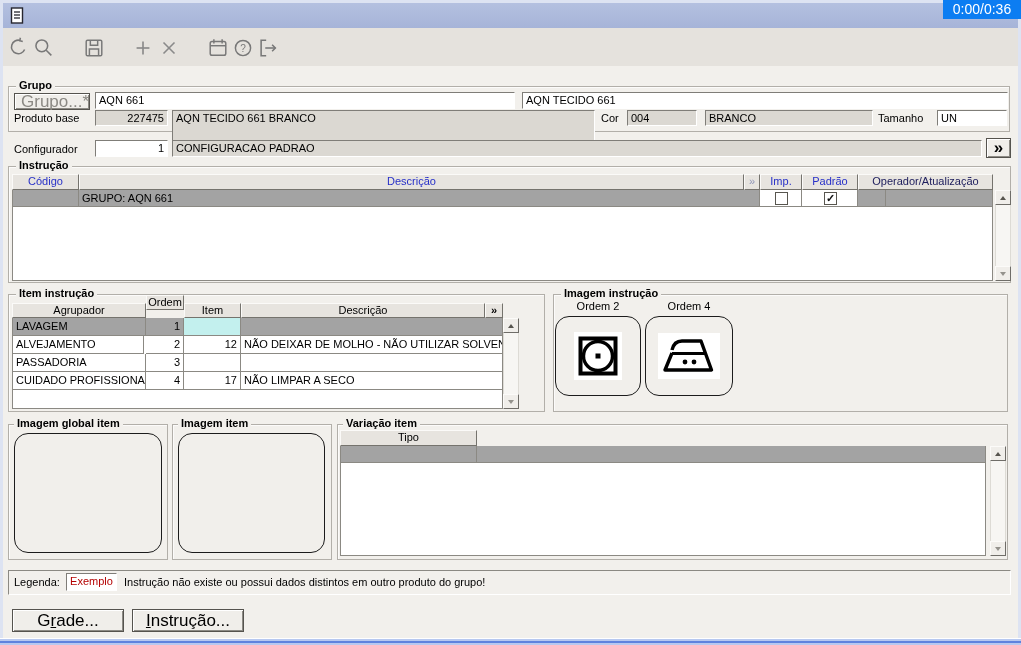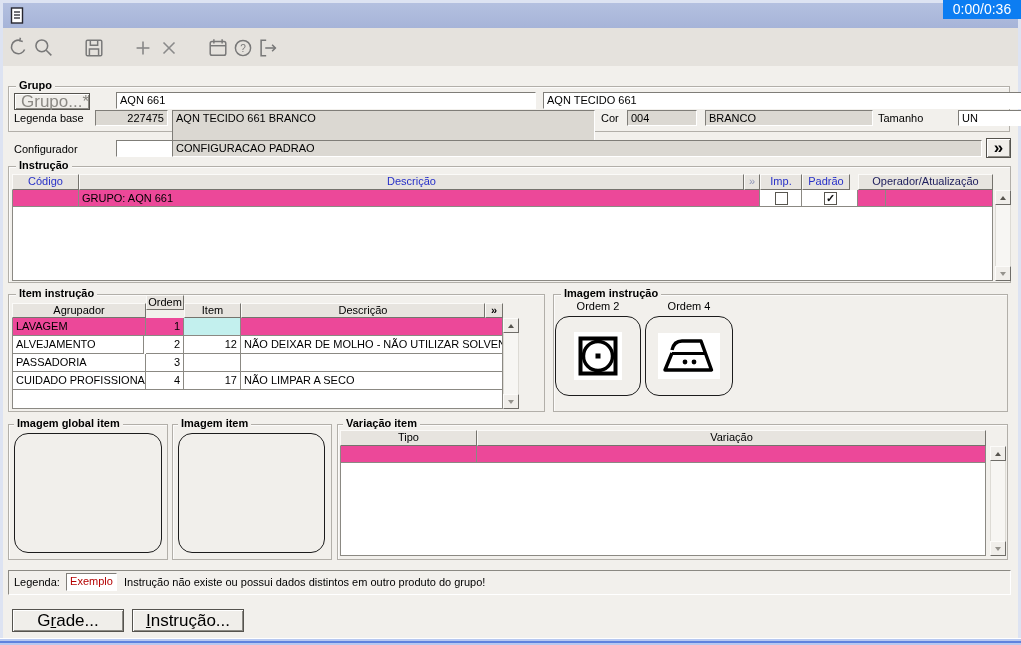--- a/index.html
+++ b/index.html
@@ -17,31 +17,31 @@
   .toolbar{left:3px;top:28px;width:1015px;height:38px;background:#e5e2dd;}
   .tbi{position:absolute;top:36px;width:24px;height:24px;display:flex;align-items:center;justify-content:center;}
   .formbg{left:3px;top:66px;width:1015px;height:572px;background:#f2f0ec;}
   .botstrip{left:0;top:638px;width:1021px;height:7px;
     background:linear-gradient(180deg,#ffffff 0 1px,#b7c8f0 1px 3px,#5f82de 3px 5px,#b7c8f0 5px 7px);}
   
   .lbl{font-size:11px;color:#000;white-space:nowrap;}
   .fld{font-size:11px;line-height:13px;padding:1px 3px;white-space:nowrap;overflow:hidden;
     border-top:1px solid #7f7d78;border-left:1px solid #7f7d78;
     border-bottom:1px solid #ffffff;border-right:1px solid #ffffff;}
-  .white{background:#ffffff;margin-left:21px;} .gray{background:#dbd8d2;} .right{text-align:right;}
+  .white{background:#ffffff;} .gray{background:#dbd8d2;} .right{text-align:right;}
   .gbox{border:1px solid #b2afa9;box-shadow:inset 1px 1px 0 #fcfbfa;}
   .gleg{font-size:11px;font-weight:bold;background:#f2f0ec;padding:0 3px;white-space:nowrap;}
   .hcell{background:#e7e4df;border:1px solid;border-color:#fbfaf8 #75736d #75736d #fbfaf8;
     font-size:11px;line-height:13px;text-align:center;overflow:hidden;white-space:nowrap;}
   .blue{color:#2730c8;} .navy{color:#20205e;} .chev{color:#8f96b8;}
   .tbg{background:#ffffff;border:1px solid #8b8983;border-top:none;}
   .cell{font-size:11px;line-height:16px;padding:0 3px;white-space:nowrap;overflow:hidden;background:#fff;
     border-right:1px solid #8b8983;border-bottom:1px solid #8b8983;}
   .cell.first{border-left:1px solid #8b8983;}
-  .hl{background:#ec4899;} .cyan{background:#c3f0ee;}
+  .hl{background:#a3a3a3;} .cyan{background:#c3f0ee;}
   .cb{width:13px;height:13px;background:#fff;border:1px solid #58564f;}
   .cb.checked::after{content:"✓";position:absolute;left:1px;top:-1px;font-size:11px;font-weight:bold;color:#111;}
   .sbtn{width:16px;height:15px;background:#f0eeea;border:1px solid;
     border-color:#fcfbf9 #6f6d68 #6f6d68 #fcfbf9;}
   .sbtn::after{content:"";position:absolute;left:4px;border-left:3px solid transparent;border-right:3px solid transparent;}
   .sbtn.up::after{top:5px;border-bottom:4px solid #57554f;}
   .sbtn.down::after{top:5px;border-top:4px solid #94928c;}
   .strack{width:16px;background:#f7f6f3;border-left:1px solid #dddbd5;border-right:1px solid #dddbd5;}
   .wbtn{background:#f0eeea;border:1px solid #55534e;
     box-shadow:inset 1px 1px 0 #ffffff,inset -1px -1px 0 #8d8b85;
@@ -131,42 +131,42 @@
     </svg>
   </div>
 
   <div class="abs formbg"></div>
 
   <div class="abs gbox" style="left:8px;top:86px;width:1002px;height:46px;"></div>
   <span class="abs gleg" style="left:16px;top:79px;">Grupo</span>
   <button class="abs wbtn disabled" style="left:14px;top:93px;width:76px;height:17px;line-height:13px;"><span class="mn">G</span><span>rupo...*</span></button>
   <div class="abs fld white" style="left:95px;top:92px;width:420px;height:17px;">AQN 661</div>
   <div class="abs fld white" style="left:522px;top:92px;width:486px;height:17px;">AQN TECIDO 661</div>
-  <span class="abs lbl" style="left:14px;top:112px;">Legenda base</span>
+  <span class="abs lbl" style="left:14px;top:112px;">Produto base</span>
   <div class="abs fld gray right" style="left:95px;top:110px;width:73px;height:16px;">227475</div>
   <div class="abs fld gray" style="left:172px;top:110px;width:423px;height:32px;">AQN TECIDO 661 BRANCO</div>
   <span class="abs lbl" style="left:601px;top:112px;">Cor</span>
   <div class="abs fld gray" style="left:627px;top:110px;width:70px;height:16px;">004</div>
   <div class="abs fld gray" style="left:705px;top:110px;width:168px;height:16px;">BRANCO</div>
   <span class="abs lbl" style="left:878px;top:112px;">Tamanho</span>
   <div class="abs fld white" style="left:937px;top:110px;width:70px;height:16px;">UN</div>
 
   <span class="abs lbl" style="left:14px;top:143px;">Configurador</span>
   <div class="abs fld white right" style="left:95px;top:140px;width:73px;height:17px;">1</div>
   <div class="abs fld gray" style="left:172px;top:140px;width:810px;height:17px;">CONFIGURACAO PADRAO</div>
   <button class="abs wbtn" style="left:986px;top:138px;width:25px;height:20px;line-height:16px;font-weight:bold;">»</button>
 
   <div class="abs gbox" style="left:8px;top:166px;width:1003px;height:117px;"></div>
   <span class="abs gleg" style="left:16px;top:159px;">Instrução</span>
   <div class="abs tbg" style="left:12px;top:190px;width:981px;height:91px;"></div>
   <div class="abs hcell blue" style="left:12px;top:174px;width:67px;height:16px;">Código</div>
   <div class="abs hcell blue" style="left:79px;top:174px;width:665px;height:16px;">Descrição</div>
   <div class="abs hcell chev" style="left:744px;top:174px;width:16px;height:16px;">»</div>
   <div class="abs hcell blue" style="left:760px;top:174px;width:42px;height:16px;">Imp.</div>
-  <div class="abs hcell blue" style="left:802px;top:174px;width:48px;height:16px;">Padrão</div>
+  <div class="abs hcell blue" style="left:802px;top:174px;width:56px;height:16px;">Padrão</div>
   <div class="abs hcell navy" style="left:858px;top:174px;width:135px;height:16px;">Operador/Atualização</div>
 
   <div class="abs cell first hl" style="left:12px;top:190px;width:67px;height:17px;"></div>
   <div class="abs cell hl" style="left:79px;top:190px;width:681px;height:17px;">GRUPO: AQN 661</div>
   <div class="abs cell" style="left:760px;top:190px;width:42px;height:17px;"></div>
   <div class="abs cell" style="left:802px;top:190px;width:56px;height:17px;"></div>
   <div class="abs cell hl" style="left:858px;top:190px;width:28px;height:17px;"></div>
   <div class="abs cell hl" style="left:886px;top:190px;width:107px;height:17px;"></div>
   <span class="abs cb" style="left:775px;top:192px;"></span>
   <span class="abs cb checked" style="left:824px;top:192px;"></span>
@@ -237,21 +237,20 @@
   <div class="abs rpanel" style="left:14px;top:433px;width:148px;height:120px;"></div>
 
   <div class="abs gbox" style="left:172px;top:424px;width:160px;height:136px;"></div>
   <span class="abs gleg" style="left:178px;top:417px;">Imagem item</span>
   <div class="abs rpanel" style="left:178px;top:433px;width:147px;height:120px;"></div>
 
   <div class="abs gbox" style="left:337px;top:424px;width:671px;height:136px;"></div>
   <span class="abs gleg" style="left:343px;top:417px;">Variação item</span>
   <div class="abs tbg" style="left:340px;top:446px;width:646px;height:110px;"></div>
   <div class="abs hcell" style="left:340px;top:430px;width:137px;height:16px;">Tipo</div>
-  <div class="abs hcell" style="left:477px;top:430px;width:509px;height:16px;">Variação</div>
   <div class="abs cell first hl" style="left:340px;top:446px;width:137px;height:17px;"></div>
   <div class="abs cell hl" style="left:477px;top:446px;width:509px;height:17px;"></div>
   <div class="abs strack" style="left:990px;top:446px;height:110px;"></div>
   <div class="abs sbtn up" style="left:990px;top:446px;"></div>
   <div class="abs sbtn down" style="left:990px;top:541px;"></div>
 
   <div class="abs sunkbar" style="left:8px;top:570px;width:1003px;height:25px;"></div>
   <span class="abs lbl" style="left:14px;top:576px;">Legenda:</span>
   <div class="abs exbox" style="left:66px;top:573px;width:51px;height:18px;">Exemplo</div>
   <span class="abs lbl" style="left:124px;top:576px;">Instrução não existe ou possui dados distintos em outro produto do grupo!</span>

